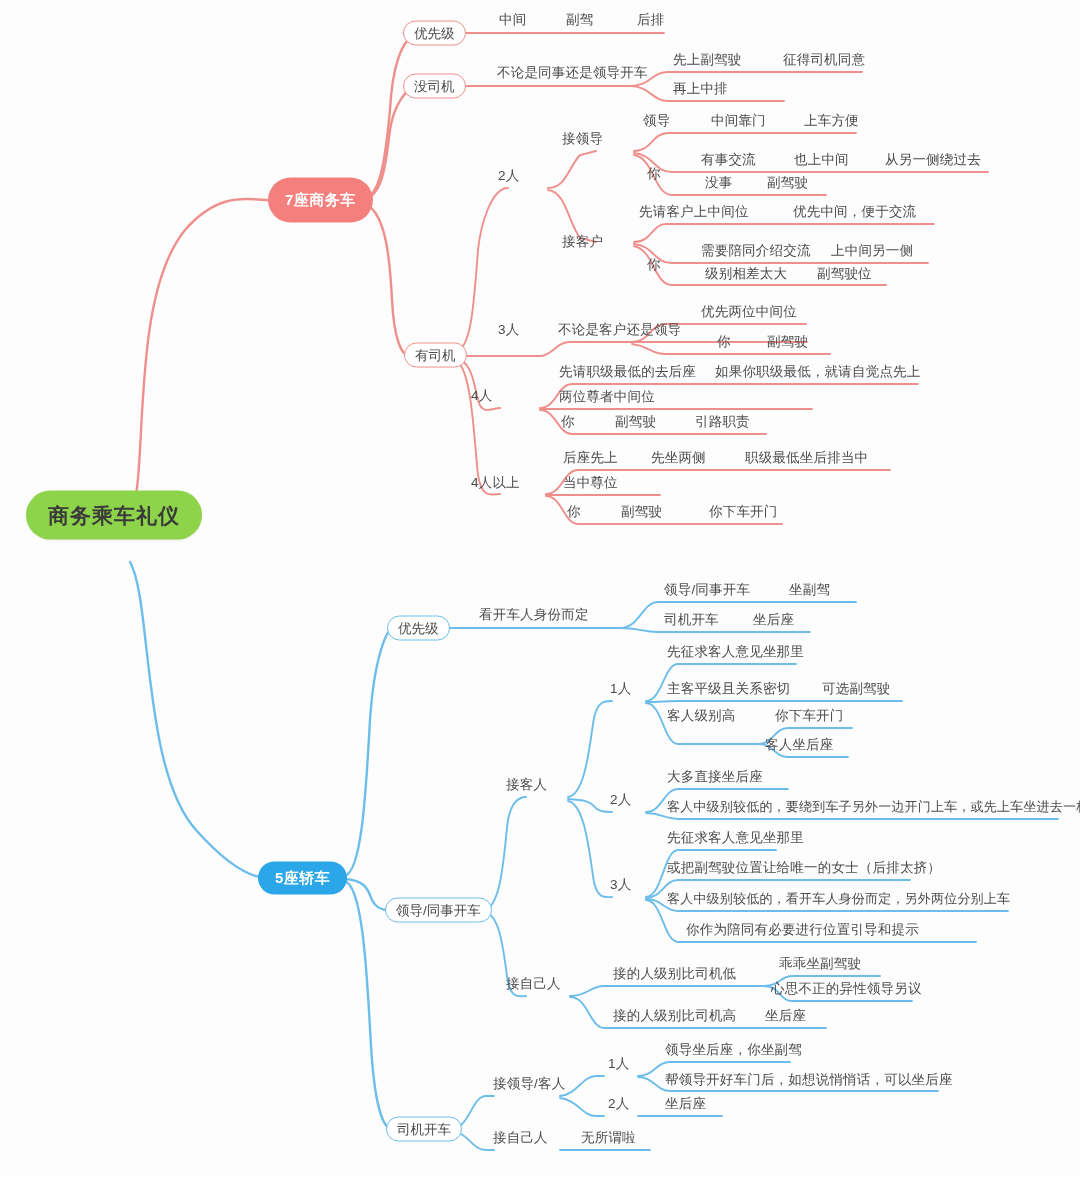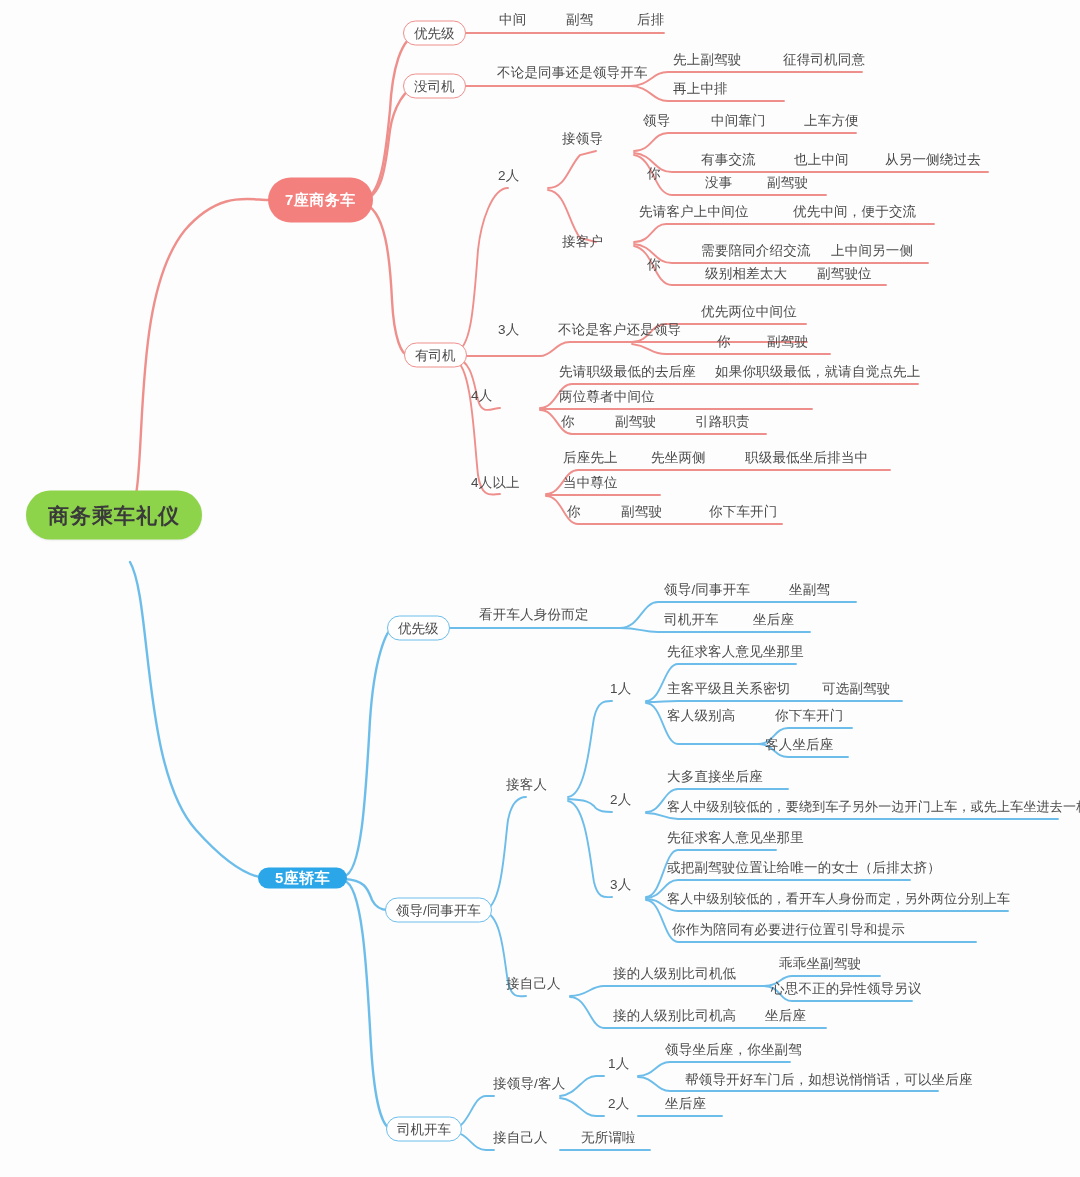--- a/index.html
+++ b/index.html
@@ -30,21 +30,21 @@
     background:#8ed44a;color:#3a3a3a;font-size:21px;font-weight:bold;
     padding:0 22px;height:49px;letter-spacing:1px;
     box-shadow:0 1px 2px rgba(0,0,0,.08);
   }
   .pill.branch-red{
     background:#f4807e;color:#ffffff;font-size:15px;font-weight:bold;
     padding:0 17px;height:45px;letter-spacing:.5px;
   }
   .pill.branch-blue{
     background:#2ba6e8;color:#ffffff;font-size:15px;font-weight:bold;
-    padding:0 17px;height:21px;letter-spacing:.5px;
+    padding:0 17px;height:33px;letter-spacing:.5px;
   }
   .pill.sub-red{
     background:#ffffff;border:1.6px solid #ef8f8c;color:#4a4a4a;
     font-size:13.5px;padding:0 10px;height:25px;
   }
   .pill.sub-blue{
     background:#ffffff;border:1.6px solid #6dbdea;color:#4a4a4a;
     font-size:13.5px;padding:0 10px;height:25px;
   }
 </style>
@@ -237,34 +237,34 @@
   <div class="lbl" style="left:764px;top:751px;">客人坐后座</div>
 
   <div class="lbl" style="left:609px;top:806px;">2人</div>
   <div class="lbl" style="left:666px;top:783px;">大多直接坐后座</div>
   <div class="lbl sm" style="left:666px;top:813px;">客人中级别较低的，要绕到车子另外一边开门上车，或先上车坐进去一格</div>
 
   <div class="lbl" style="left:609px;top:891px;">3人</div>
   <div class="lbl" style="left:666px;top:844px;">先征求客人意见坐那里</div>
   <div class="lbl" style="left:666px;top:874px;">或把副驾驶位置让给唯一的女士（后排太挤）</div>
   <div class="lbl sm" style="left:666px;top:905px;">客人中级别较低的，看开车人身份而定，另外两位分别上车</div>
-  <div class="lbl" style="left:652px;top:936px;padding-left:20px;">你作为陪同有必要进行位置引导和提示</div>
+  <div class="lbl" style="left:666px;top:936px;padding-left:20px;">你作为陪同有必要进行位置引导和提示</div>
 
   <div class="lbl" style="left:505px;top:990px;">接自己人</div>
   <div class="lbl" style="left:612px;top:980px;">接的人级别比司机低</div>
   <div class="lbl" style="left:778px;top:970px;">乖乖坐副驾驶</div>
   <div class="lbl" style="left:770px;top:995px;">心思不正的异性领导另议</div>
   <div class="lbl" style="left:612px;top:1022px;">接的人级别比司机高</div>
   <div class="lbl" style="left:764px;top:1022px;">坐后座</div>
 
   <div class="pill sub-blue" style="left:386px;top:1129px;transform:translateY(-50%);">司机开车</div>
 
   <div class="lbl" style="left:492px;top:1090px;">接领导/客人</div>
   <div class="lbl" style="left:607px;top:1070px;">1人</div>
   <div class="lbl" style="left:664px;top:1056px;">领导坐后座，你坐副驾</div>
-  <div class="lbl" style="left:684px;top:1086px;">帮领导开好车门后，如想说悄悄话，可以坐后座</div>
+  <div class="lbl" style="left:664px;top:1086px;">帮领导开好车门后，如想说悄悄话，可以坐后座</div>
   <div class="lbl" style="left:607px;top:1110px;">2人</div>
   <div class="lbl" style="left:664px;top:1110px;">坐后座</div>
 
   <div class="lbl" style="left:492px;top:1144px;">接自己人</div>
   <div class="lbl" style="left:580px;top:1144px;">无所谓啦</div>
 
 </div>
 
 </body></html>

